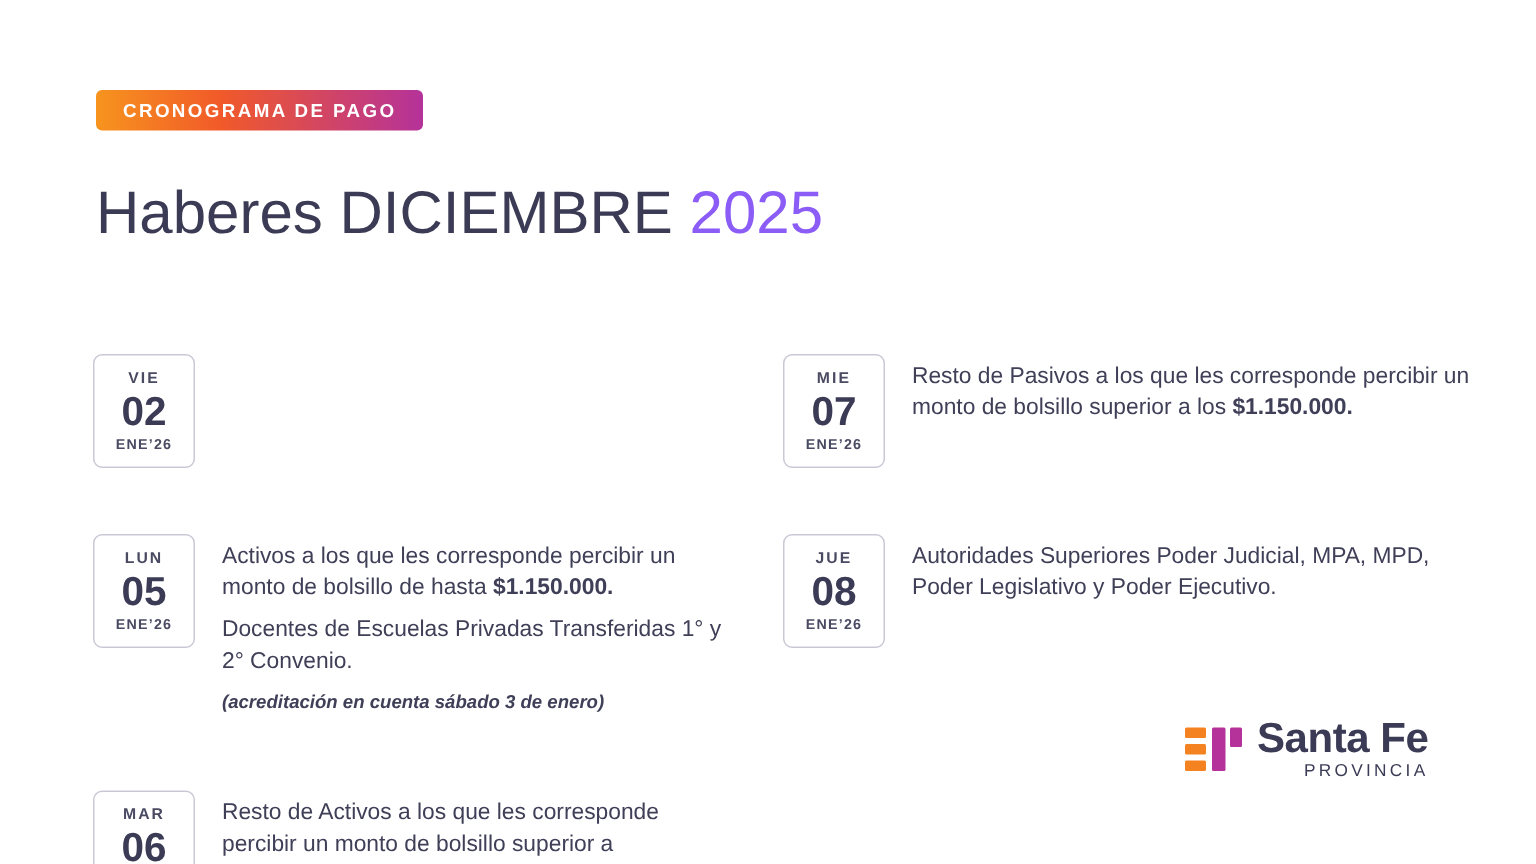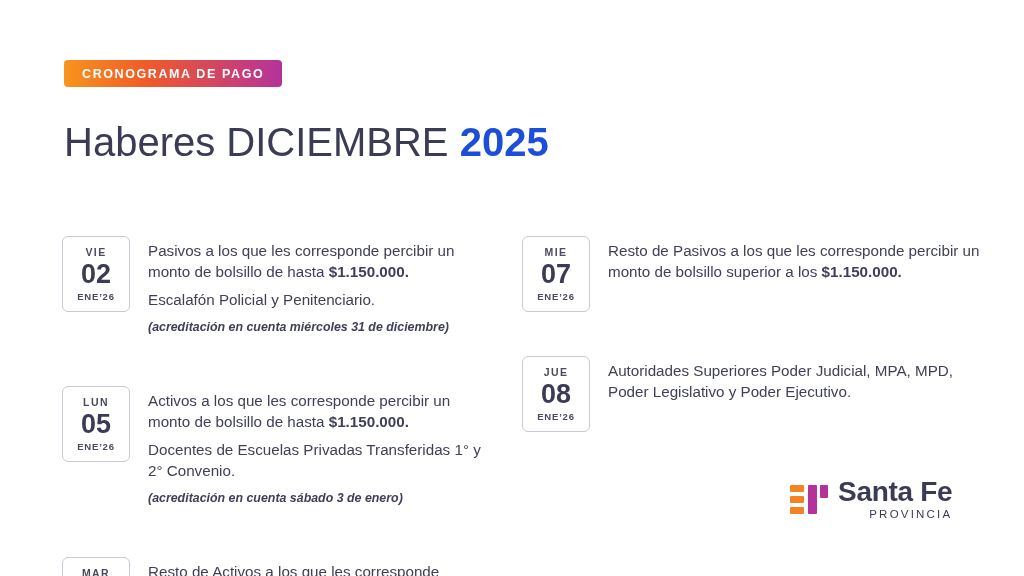--- a/index.html
+++ b/index.html
@@ -45,21 +45,21 @@
   .title {
     position: absolute;
     left: 64px;
     top: 118px;
     font-size: 40px;
     line-height: 48px;
     color: #3b3b56;
     white-space: nowrap;
   }
   .title .t-bold { font-weight: normal; }
-  .title .t-light { font-weight: bold; color: #1d4ed8; }
+  .title .t-light { font-weight: normal; color: #8b5cf6; }
 
   
   .col-left {
     position: absolute;
     left: 62px;
     top: 192px;
     width: 430px;
   }
   .col-right {
     position: absolute;
@@ -191,25 +191,20 @@
     <span class="t-light">2025</span>
   </div>
 
   <div class="col-left">
 
     <div class="entry gap-lg">
       <div class="datechip">
         <div class="dow">VIE</div>
         <div class="num">02</div>
         <div class="mon">ENE’26</div>
-      </div>
-      <div class="etext">
-        <p><span>Pasivos a los que les corresponde percibir un monto de bolsillo de hasta </span><span class="bold">$1.150.000.</span></p>
-        <p class="sub">Escalafón Policial y Penitenciario.</p>
-        <p class="note">(acreditación en cuenta miércoles 31 de diciembre)</p>
       </div>
     </div>
 
     <div class="entry gap-lg">
       <div class="datechip">
         <div class="dow">LUN</div>
         <div class="num">05</div>
         <div class="mon">ENE’26</div>
       </div>
       <div class="etext">

